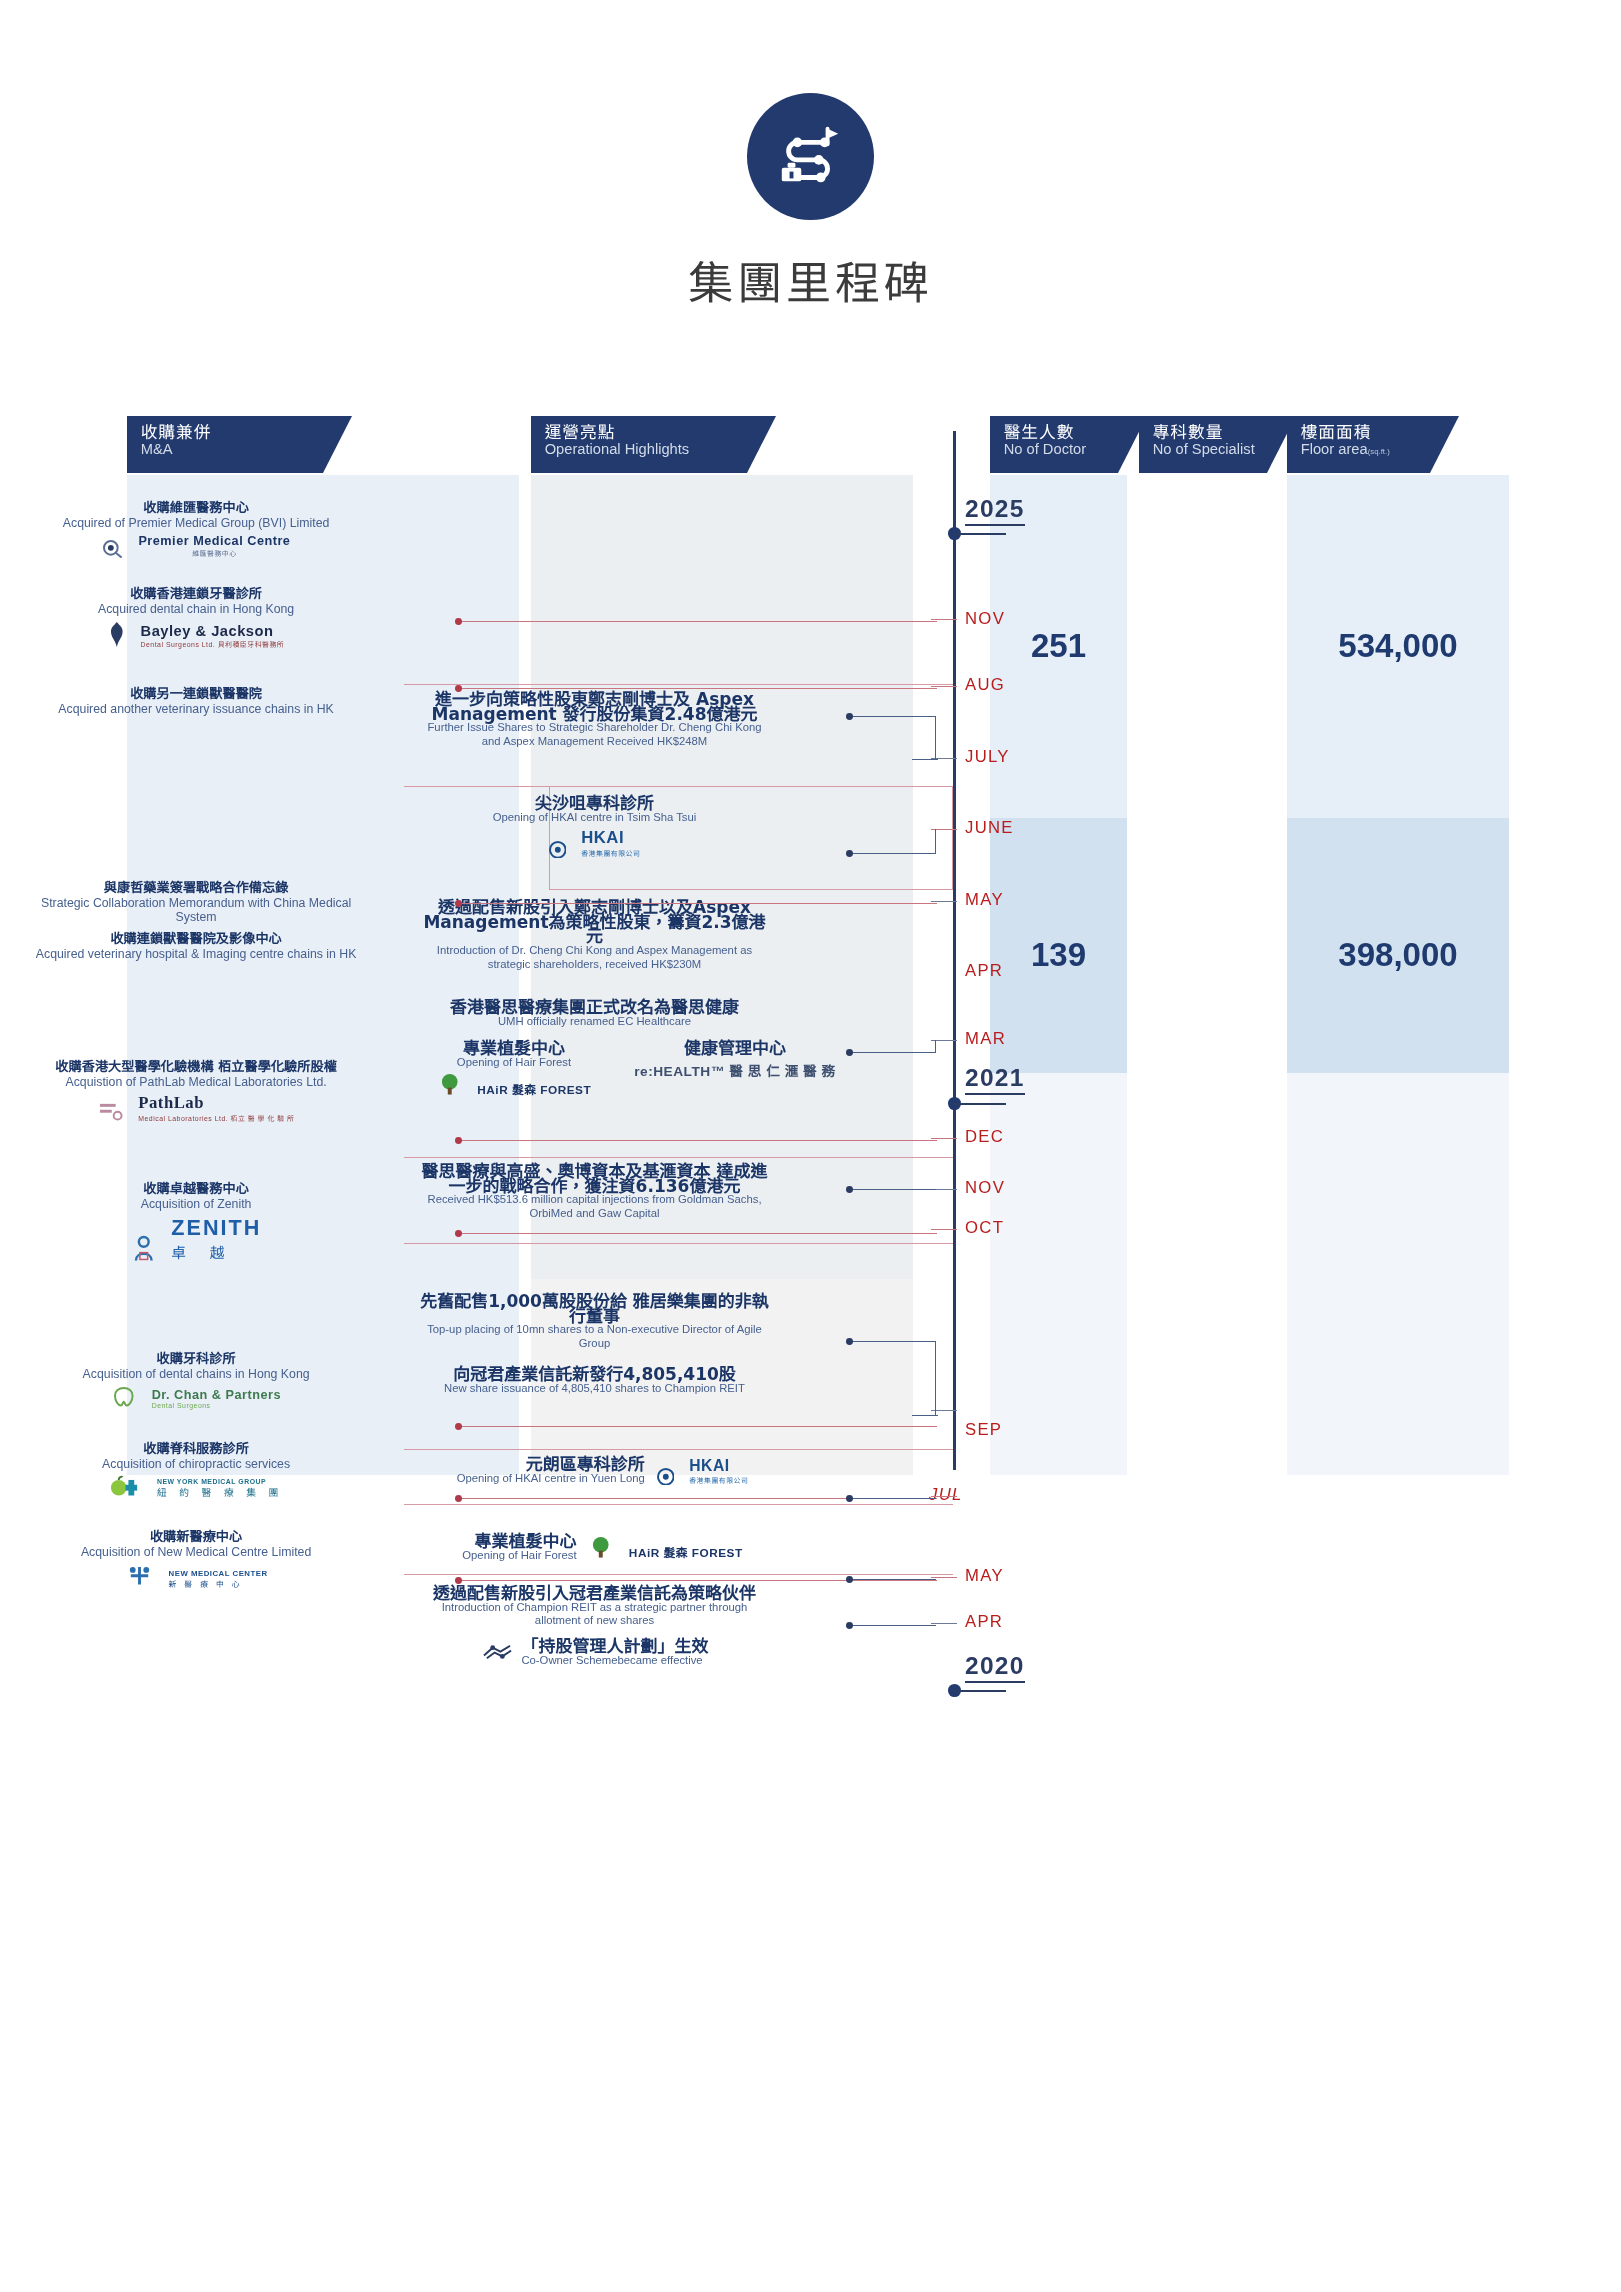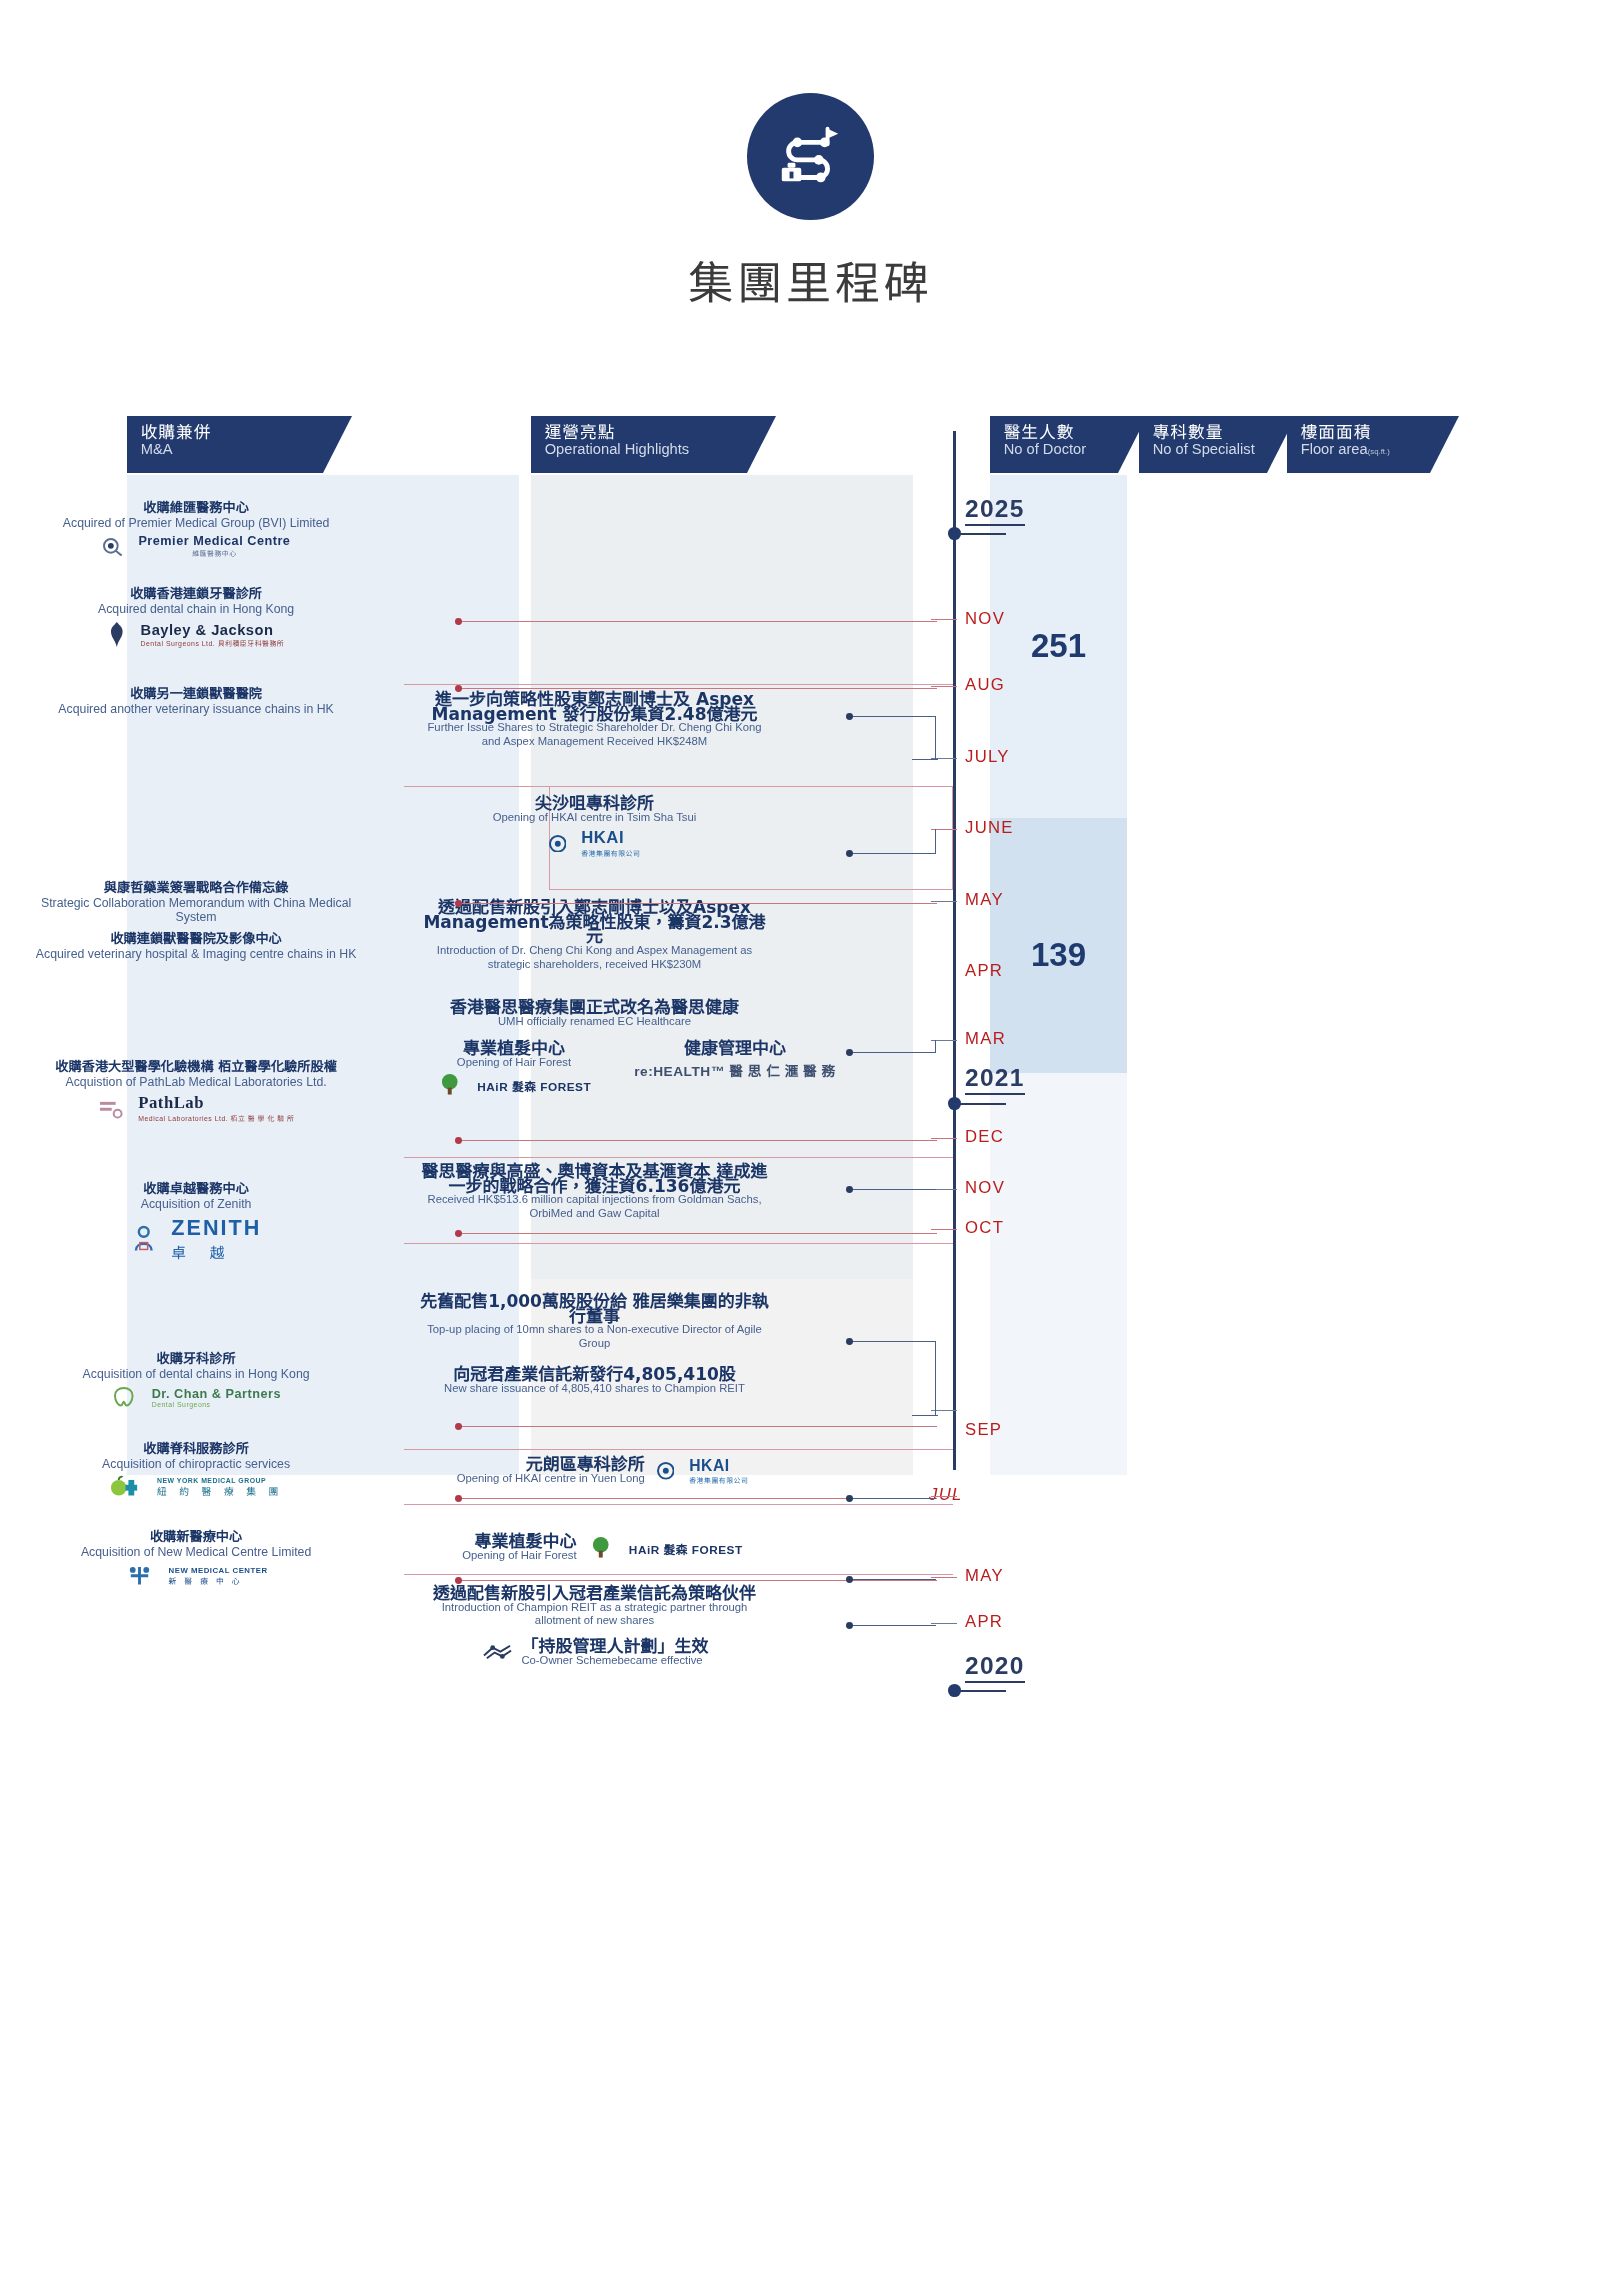--- a/index.html
+++ b/index.html
@@ -79,21 +79,21 @@
   .lead .dot{position:absolute;width:6.9px;height:6.9px;border-radius:50%;top:-2.9px;}
   .lead.red .dot{background:#b03a4a;}
   .lead.blue .dot{background:#2b3c63;}
   .vlead{position:absolute;width:1px;background:#4a5f87;}
 
   
   .hl-rule{position:absolute;height:1px;background:#d79aa4;left:404px;width:549px;}
   .hl-box{position:absolute;border:1px solid #d79aa4;}
   .logo-text{font-size:12.7px;font-weight:700;letter-spacing:0.5px;}
   .logo-sub{font-size:6.9px;letter-spacing:0.5px;}
-  .logo-row{display:flex;align-items:center;justify-content:center;gap:15px;margin-top:3.9px;}
+  .logo-row{display:flex;align-items:flex-end;justify-content:center;gap:15px;margin-top:3.9px;}
 </style>
 </head>
 <body>
 
 <div class="header">
   <div class="badge">
     <svg width="74" height="69" viewBox="0 0 76 70" aria-hidden="true">
       <g fill="none" stroke="#ffffff" stroke-width="5" stroke-linecap="round">
         <path d="M24 20 H52"></path>
         <path d="M24 20 a9 9 0 0 0 0 18 H46 a9 9 0 0 1 0 18 H22"></path>
@@ -117,20 +117,26 @@
   <div class="col-mna"></div>
   <div class="col-ops"></div>
   <div class="col-ops-b"></div>
 
   <div class="metric-col m1">
     <div class="seg2"></div>
     <div class="seg3"></div>
     <div class="mval v-2022">251</div>
     <div class="mval v-2021">139</div>
   </div>
+  <div class="metric-col m3">
+    <div class="seg2"></div>
+    <div class="seg3"></div>
+    <div class="mval v-2022">534,000</div>
+    <div class="mval v-2021">398,000</div>
+  </div>
 
   <div class="banner b-mna">
     <div class="zh">收購兼併</div>
     <div class="en">M&amp;A</div>
   </div>
   <div class="banner b-ops">
     <div class="zh">運營亮點</div>
     <div class="en">Operational Highlights</div>
   </div>
   <div class="banner b-doc">

